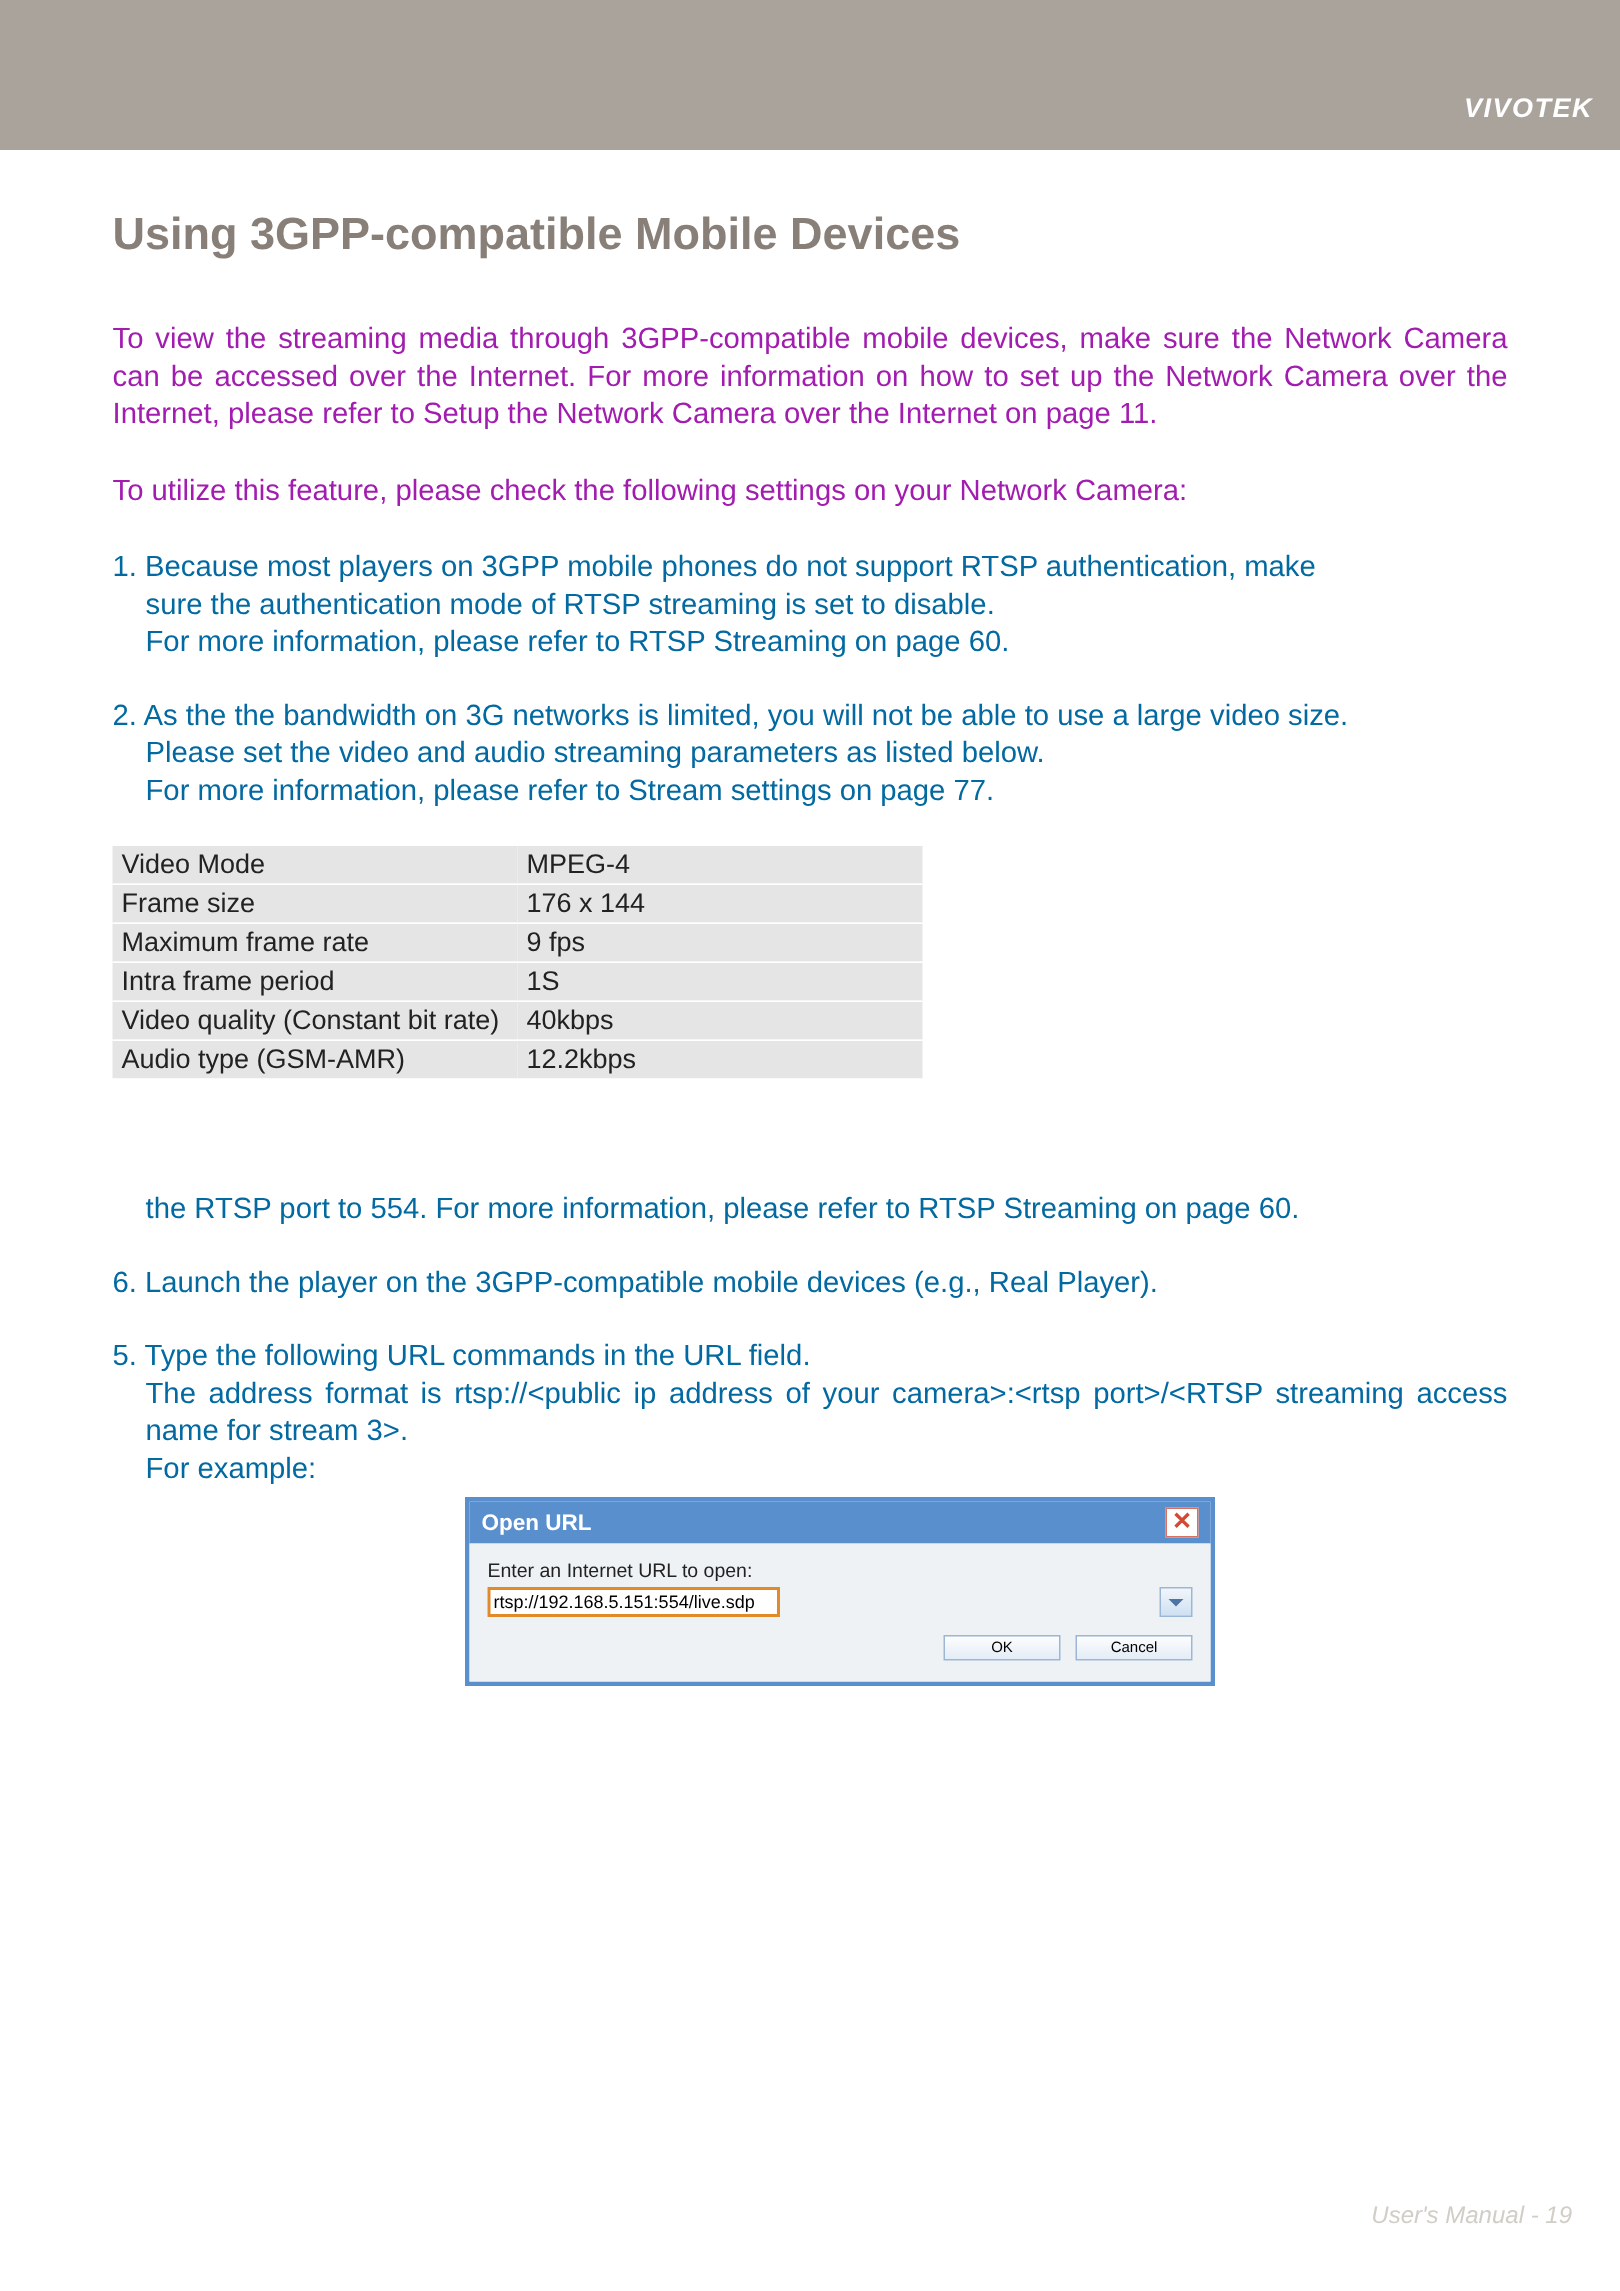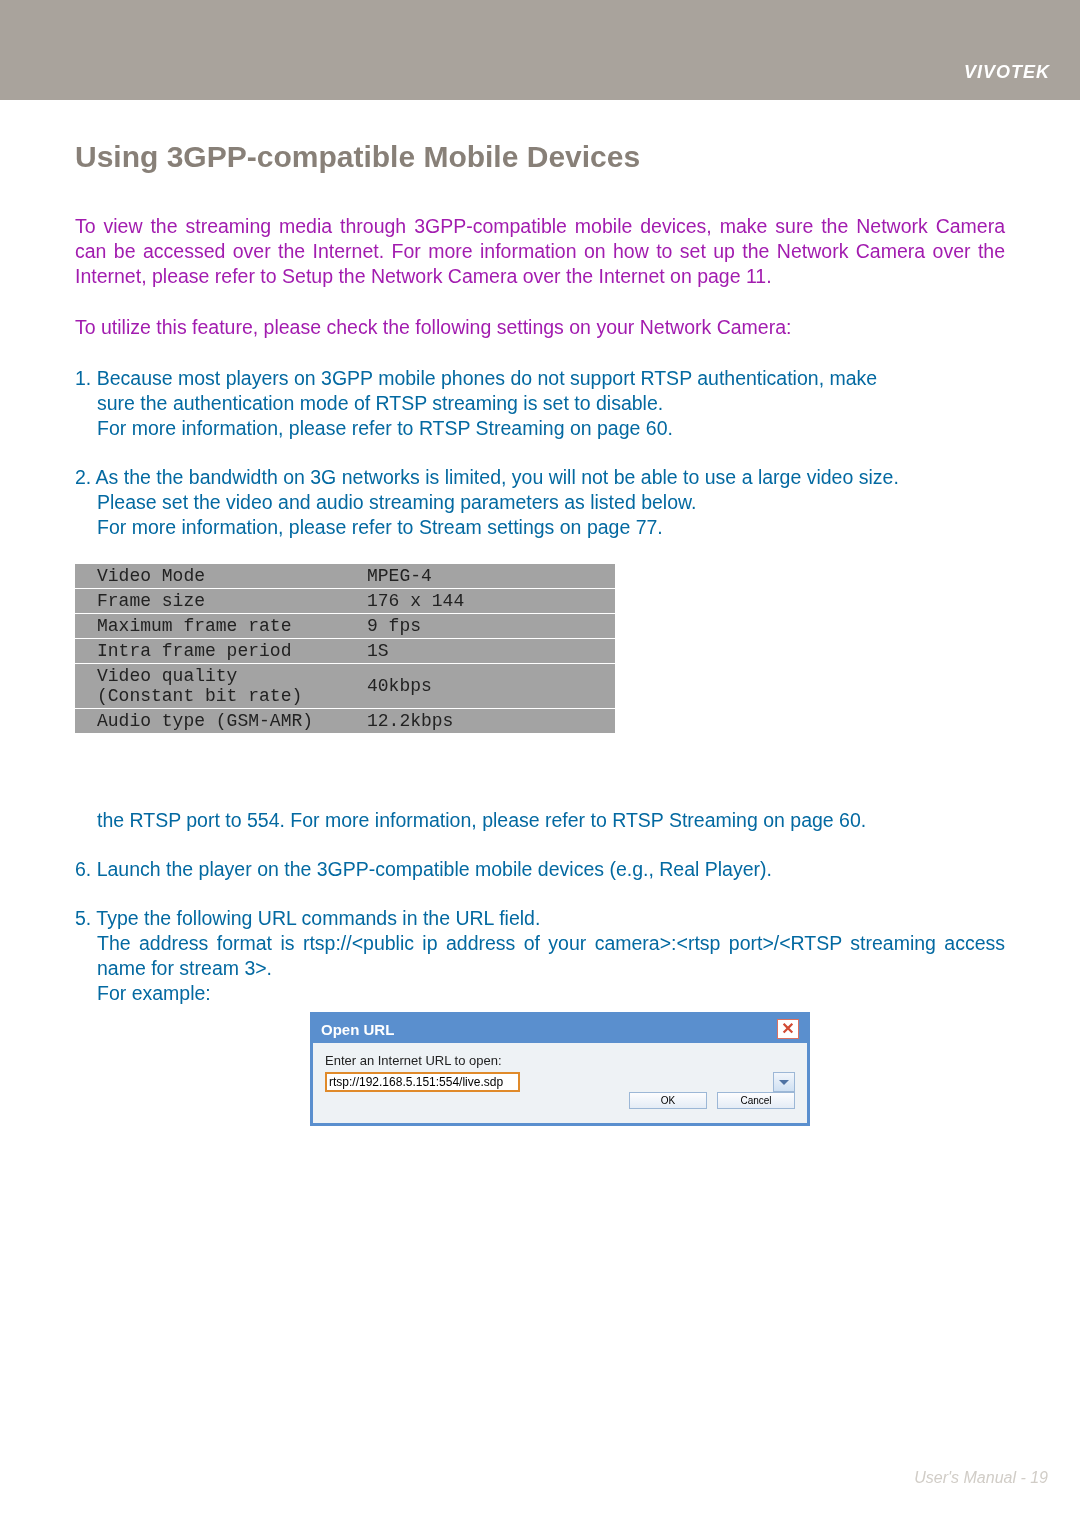--- a/index.html
+++ b/index.html
@@ -11,21 +11,21 @@
     position: relative;
   }
   .header-band {
     background: #a9a39c;
     height: 100px;
     width: 100%;
     position: relative;
   }
   .brand {
     position: absolute;
-    right: 30px;
+    right: 18px;
     top: 62px;
     color: #fff;
     font-style: italic;
     font-weight: bold;
     font-size: 18px;
     letter-spacing: 1px;
   }
   .content {
     padding: 40px 75px 30px 75px;
   }
@@ -50,25 +50,24 @@
     text-align: justify;
   }
   .list-item .indent { padding-left: 22px; display: block; }
   .settings-table {
     border-collapse: collapse;
     width: 540px;
     margin: 8px 0 50px 0;
     font-size: 18px;
   }
   .settings-table td {
-    padding: 2px 22px;
-    background: #a3a3a3;
+    padding: 2px 6px;
+    background: #e5e5e5;
     color: #222;
     border-bottom: 1px solid #fff;
-    font-family: Liberation Mono, monospace;
   }
   .settings-table td:first-child { width: 270px; }
   .dialog {
     width: 500px;
     margin-left: 235px;
     border: 3px solid #5a8fce;
     background: #eef2f5;
     font-family: Tahoma, Arial, sans-serif;
   }
   .dialog-title {
@@ -100,21 +99,21 @@
   .dialog-label {
     font-size: 13px;
     color: #222;
     margin-bottom: 4px;
     display: block;
   }
   .url-row {
     display: flex;
     align-items: flex-start;
     gap: 22px;
-    margin-bottom: 0;
+    margin-bottom: 12px;
   }
   .url-input {
     font-size: 12px;
     padding: 1px 2px;
     border: 2px solid #e08a2a;
     background: #fff;
     width: 195px;
     font-family: Tahoma, Arial, sans-serif;
   }
   .dropdown-btn {

